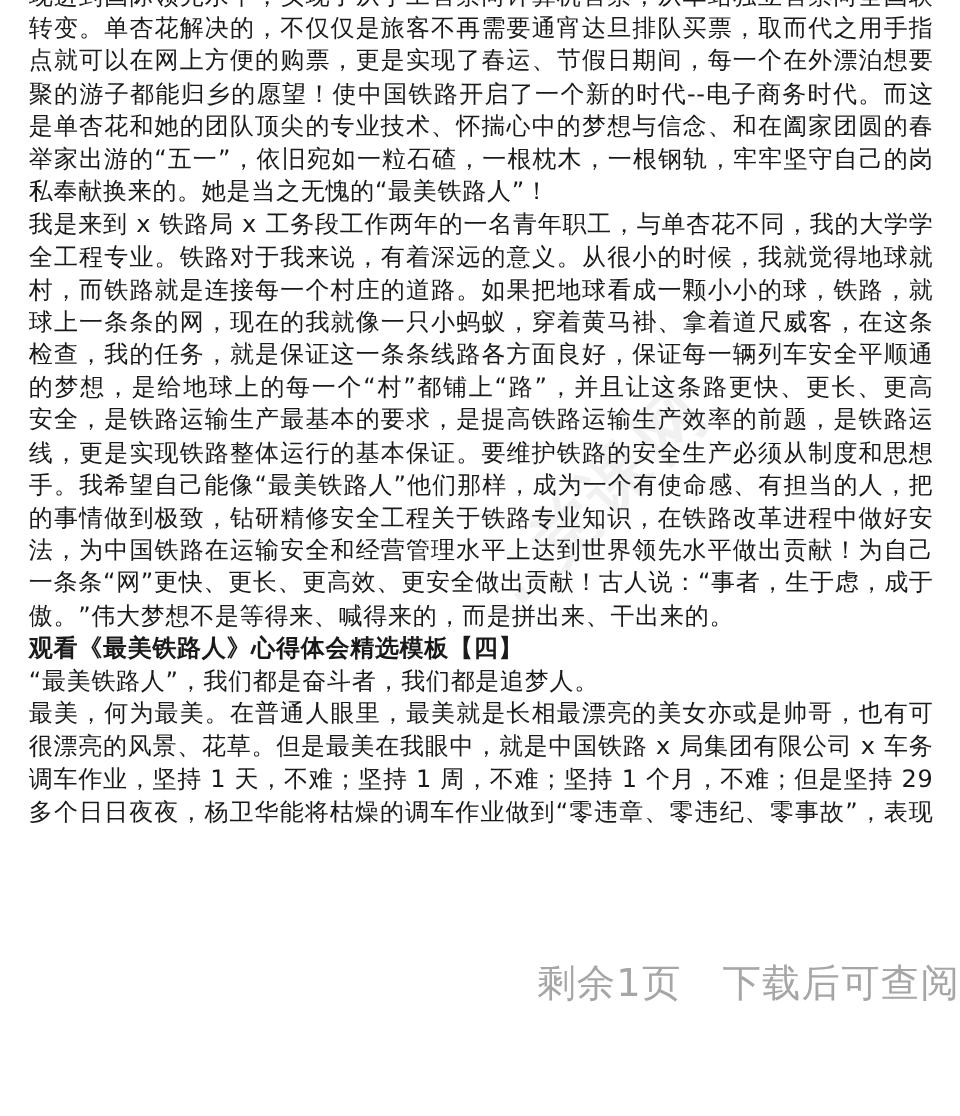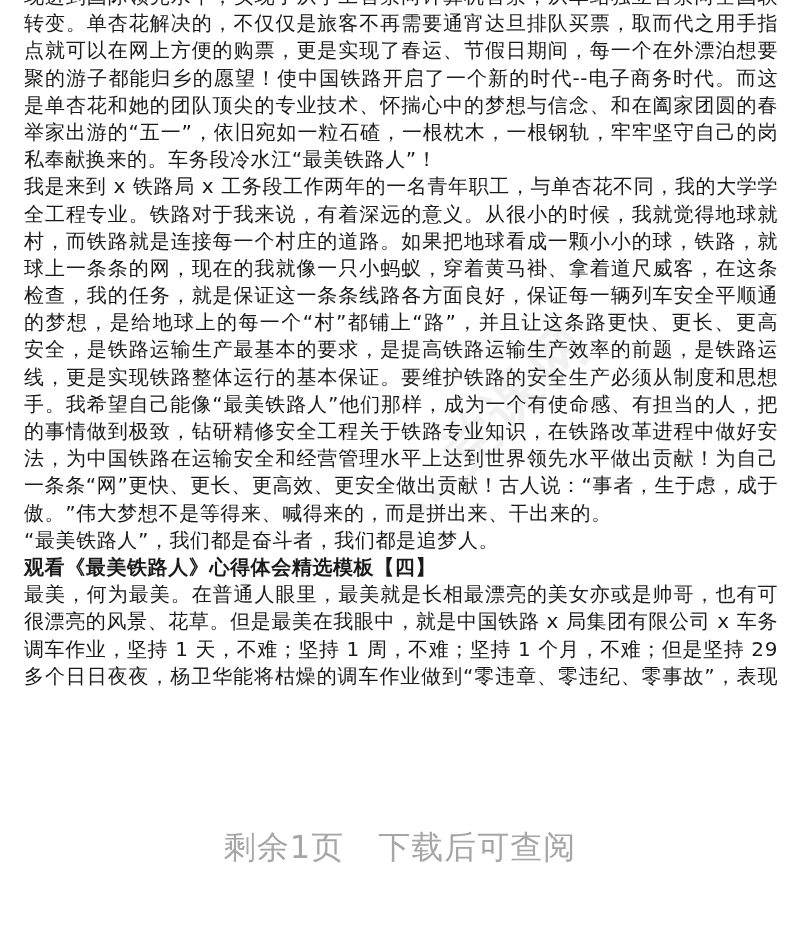--- a/index.html
+++ b/index.html
@@ -48,23 +48,23 @@
       transform: rotate(-45deg);
       transform-origin: left top;
       white-space: nowrap;
       pointer-events: none;
       font-weight: bold;
       letter-spacing: 6px;
     }
     .remaining {
       position: absolute;
       left: 0;
-      top: 826px;
+      top: 798px;
       width: 800px;
-      text-align: center;
+      text-align: right;
       font-size: 32px;
       color: #a6a6a6;
       letter-spacing: 1px;
     }
     .remaining .gap {
       display: inline-block;
       width: 34px;
     }
   </style>
 </head>
@@ -72,36 +72,36 @@
 
 <div class="watermark">…党课网</div>
 
 <div class="page">
   <span class="line justify">现进到国际领先水平，实现了从手工售票向计算机售票，从车站独立售票向全国联网售票的</span>
   <span class="line justify">转变。单杏花解决的，不仅仅是旅客不再需要通宵达旦排队买票，取而代之用手指头轻轻一</span>
   <span class="line justify">点就可以在网上方便的购票，更是实现了春运、节假日期间，每一个在外漂泊想要与家人团</span>
   <span class="line justify">聚的游子都能归乡的愿望！使中国铁路开启了一个新的时代--电子商务时代。而这一切，正</span>
   <span class="line justify">是单杏花和她的团队顶尖的专业技术、怀揣心中的梦想与信念、和在阖家团圆的春节，或是</span>
   <span class="line justify">举家出游的“五一”，依旧宛如一粒石碴，一根枕木，一根钢轨，牢牢坚守自己的岗位上的无</span>
-  <span class="line">私奉献换来的。车务段冷水江“最美铁路人”！</span>
+  <span class="line">私奉献换来的。她是当之无愧的“最美铁路人”！</span>
   <span class="line justify">我是来到 x 铁路局 x 工务段工作两年的一名青年职工，与单杏花不同，我的大学学习的是安</span>
   <span class="line justify">全工程专业。铁路对于我来说，有着深远的意义。从很小的时候，我就觉得地球就像是一个</span>
   <span class="line justify">村，而铁路就是连接每一个村庄的道路。如果把地球看成一颗小小的球，铁路，就像是这颗</span>
   <span class="line justify">球上一条条的网，现在的我就像一只小蚂蚁，穿着黄马褂、拿着道尺威客，在这条网上穿梭</span>
   <span class="line justify">检查，我的任务，就是保证这一条条线路各方面良好，保证每一辆列车安全平顺通行。而我</span>
   <span class="line justify">的梦想，是给地球上的每一个“村”都铺上“路”，并且让这条路更快、更长、更高效、更安全。</span>
   <span class="line justify">安全，是铁路运输生产最基本的要求，是提高铁路运输生产效率的前题，是铁路运输的生命</span>
   <span class="line justify">线，更是实现铁路整体运行的基本保证。要维护铁路的安全生产必须从制度和思想两方面下</span>
   <span class="line justify">手。我希望自己能像“最美铁路人”他们那样，成为一个有使命感、有担当的人，把自己喜爱</span>
   <span class="line justify">的事情做到极致，钻研精修安全工程关于铁路专业知识，在铁路改革进程中做好安全管理办</span>
   <span class="line justify">法，为中国铁路在运输安全和经营管理水平上达到世界领先水平做出贡献！为自己心中的那</span>
   <span class="line justify">一条条“网”更快、更长、更高效、更安全做出贡献！古人说：“事者，生于虑，成于务，失于</span>
   <span class="line">傲。”伟大梦想不是等得来、喊得来的，而是拼出来、干出来的。</span>
+  <span class="line bold">观看《最美铁路人》心得体会精选模板【四】</span>
   <span class="line">“最美铁路人”，我们都是奋斗者，我们都是追梦人。</span>
-  <span class="line bold">观看《最美铁路人》心得体会精选模板【四】</span>
   <span class="line justify">最美，何为最美。在普通人眼里，最美就是长相最漂亮的美女亦或是帅哥，也有可能是一些</span>
   <span class="line justify">很漂亮的风景、花草。但是最美在我眼中，就是中国铁路 x 局集团有限公司 x 车务段冷水江</span>
   <span class="line justify">调车作业，坚持 1 天，不难；坚持 1 周，不难；坚持 1 个月，不难；但是坚持 29 年，1 万</span>
   <span class="line justify">多个日日夜夜，杨卫华能将枯燥的调车作业做到“零违章、零违纪、零事故”，表现出一名铁</span>
 </div>
 
 <div class="remaining">
   <span>剩余1页</span><span class="gap"></span><span>下载后可查阅</span>
 </div>
 

